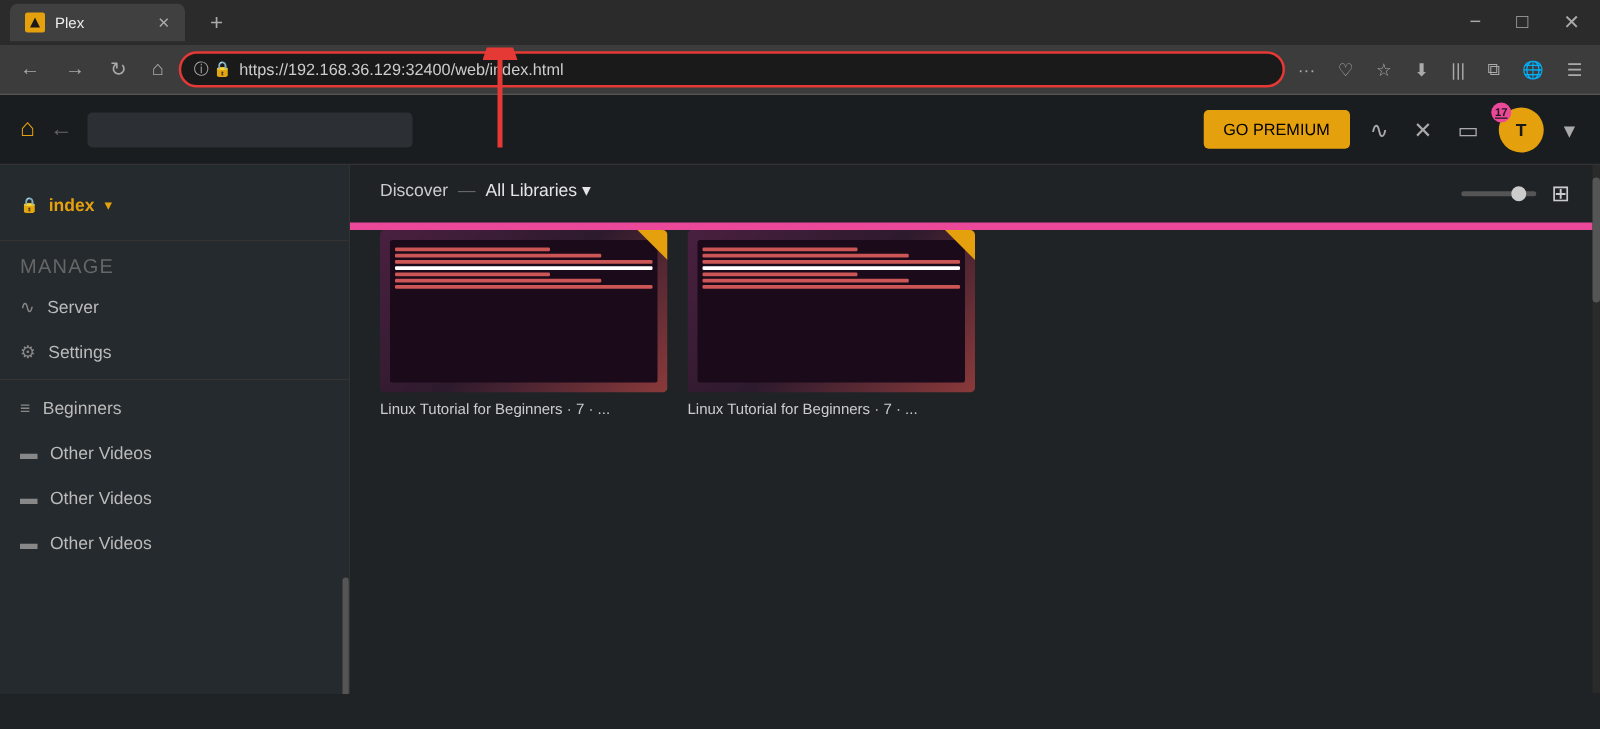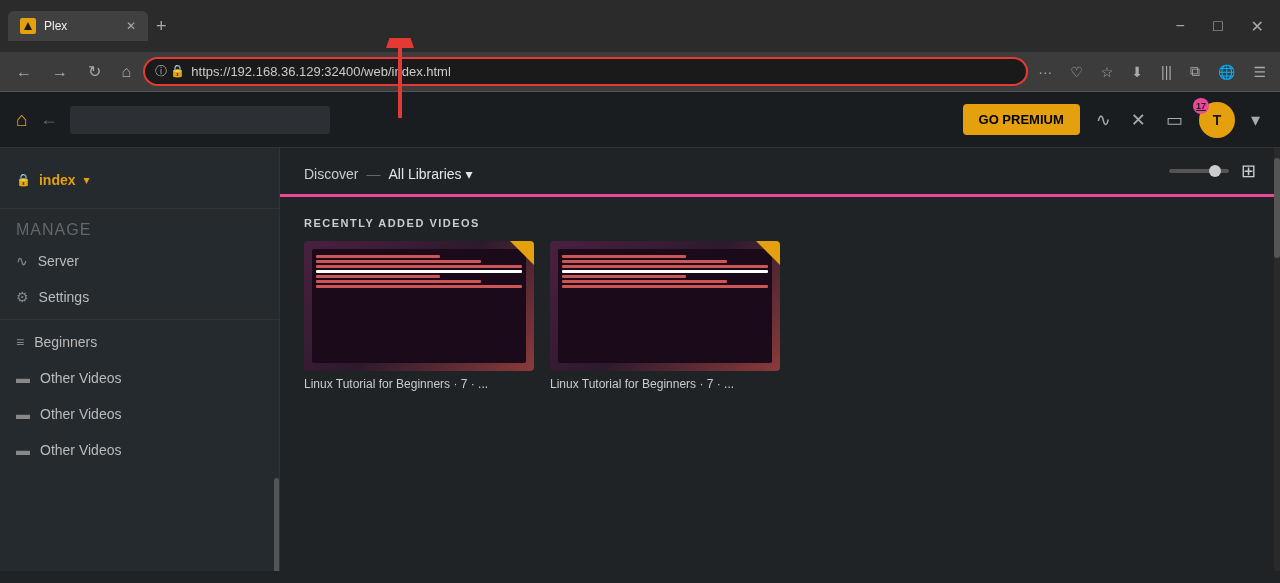--- a/index.html
+++ b/index.html
@@ -4,23 +4,23 @@
   <style>
     * { box-sizing: border-box; margin: 0; padding: 0; }
     body { font-family: 'Segoe UI', Arial, sans-serif; background: #1f2326; color: #ccc; overflow: hidden; }
 
     
     .browser-chrome { background: #3b3b3b; }
     .browser-titlebar {
       background: #2b2b2b;
       display: flex;
       align-items: center;
-      height: 52px;
+      height: 36px;
       padding: 0 8px;
-      gap: 0;
+      gap: 12px;
     }
     .browser-tab {
       display: flex;
       align-items: center;
       background: #404040;
       border-radius: 6px 6px 0 0;
       padding: 6px 12px;
       gap: 8px;
       min-width: 140px;
       height: 30px;
@@ -144,21 +144,21 @@
       margin-left: auto;
       display: flex;
       align-items: center;
       gap: 12px;
     }
     .go-premium-btn {
       background: #e5a00d;
       border: none;
       border-radius: 4px;
       color: #000;
-      font-weight: bold;
+      font-weight: normal;
       font-size: 13px;
       padding: 8px 16px;
       cursor: pointer;
     }
     .header-icon-btn {
       background: none;
       border: none;
       color: #aaa;
       font-size: 18px;
       cursor: pointer;
@@ -256,24 +256,24 @@
     .plex-main {
       flex: 1;
       overflow-y: auto;
       background: #1f2326;
       position: relative;
     }
 
     
     .plex-nav {
       display: flex;
-      align-items: flex-end;
+      align-items: flex-start;
       padding: 12px 24px;
       gap: 8px;
-      border-bottom: 3px solid #ec4899;
+      border-bottom: 6px solid #ec4899;
       position: relative;
     }
     .nav-discover {
       color: #ccc;
       font-size: 14px;
     }
     .nav-separator { color: #666; font-size: 14px; }
     .nav-all-libraries {
       color: #e5e5e5;
       font-size: 14px;
@@ -551,21 +551,20 @@
           <div class="view-slider">
             <div class="slider-track">
               <div class="slider-thumb"></div>
             </div>
           </div>
           <button class="grid-view-btn">⊞</button>
         </div>
       </div>
 
       <div>
-        <div class="section-title">RECENTLY ADDED VIDEOS</div>
         <div class="video-grid">
 
           <div class="video-card">
             <div class="video-thumbnail">
               <div class="thumb-bg"></div>
               <div class="thumb-terminal">
                 <div class="terminal-line short"></div>
                 <div class="terminal-line medium"></div>
                 <div class="terminal-line"></div>
                 <div class="terminal-line selected"></div>

